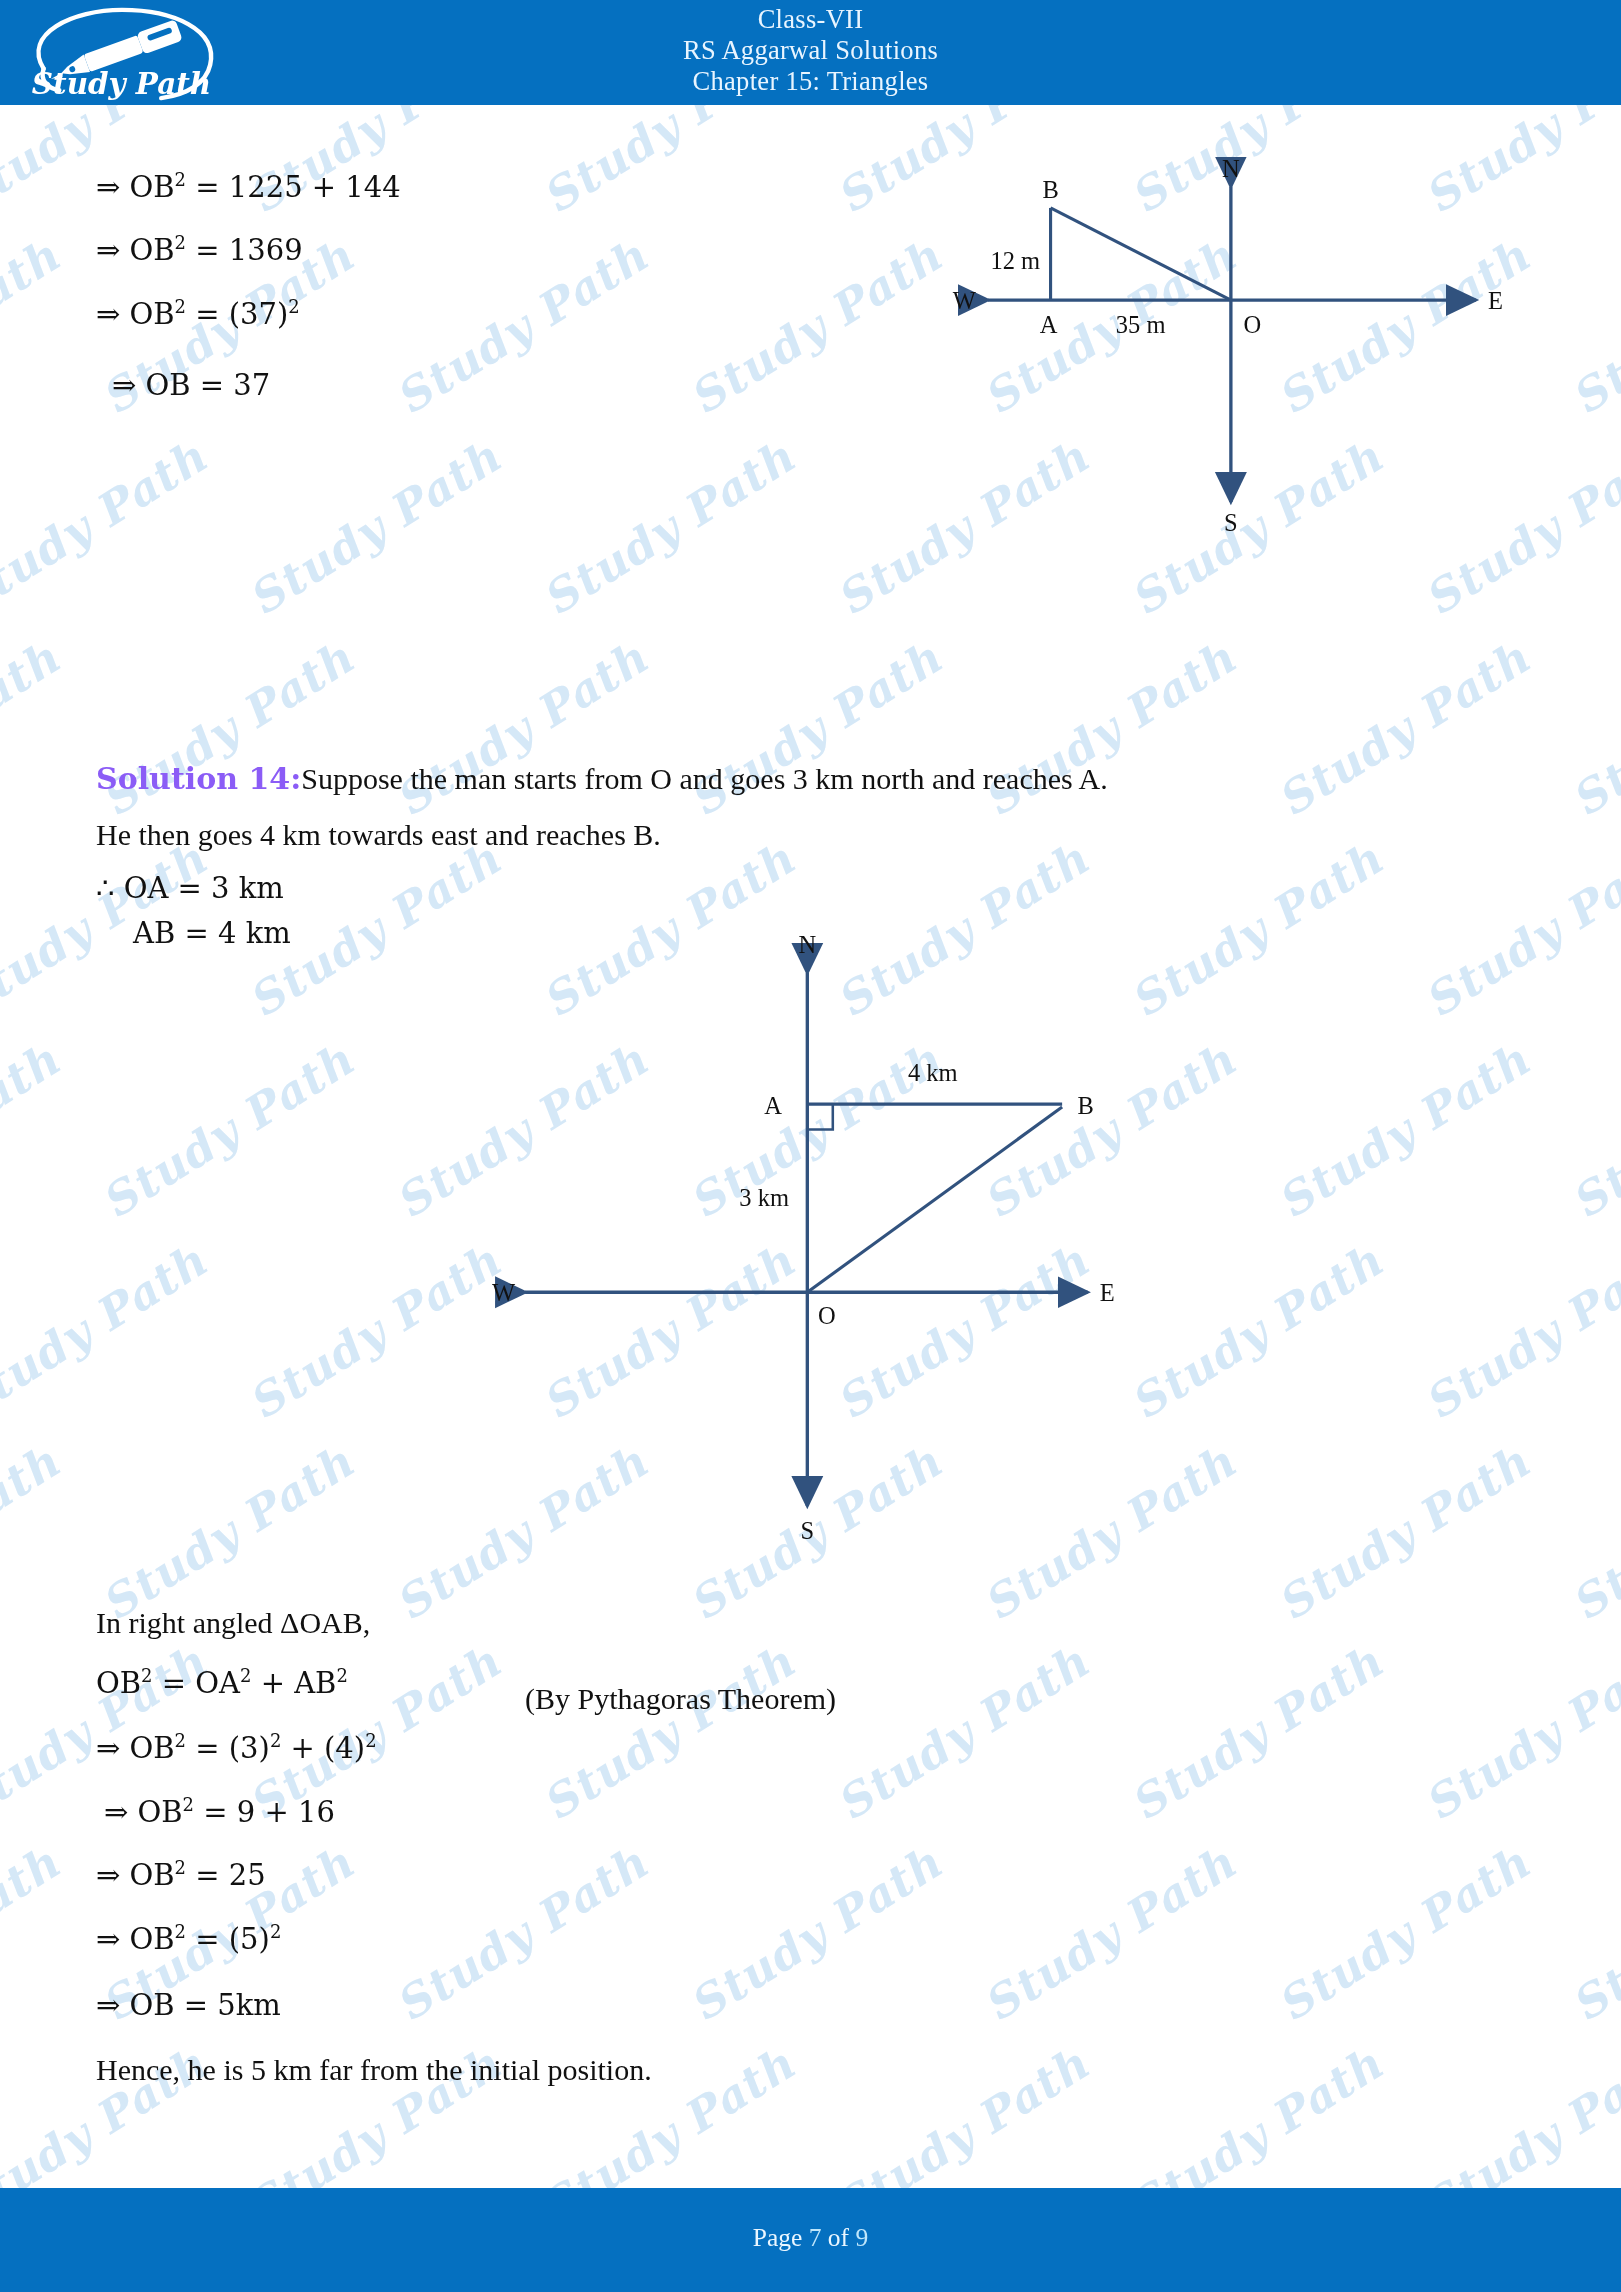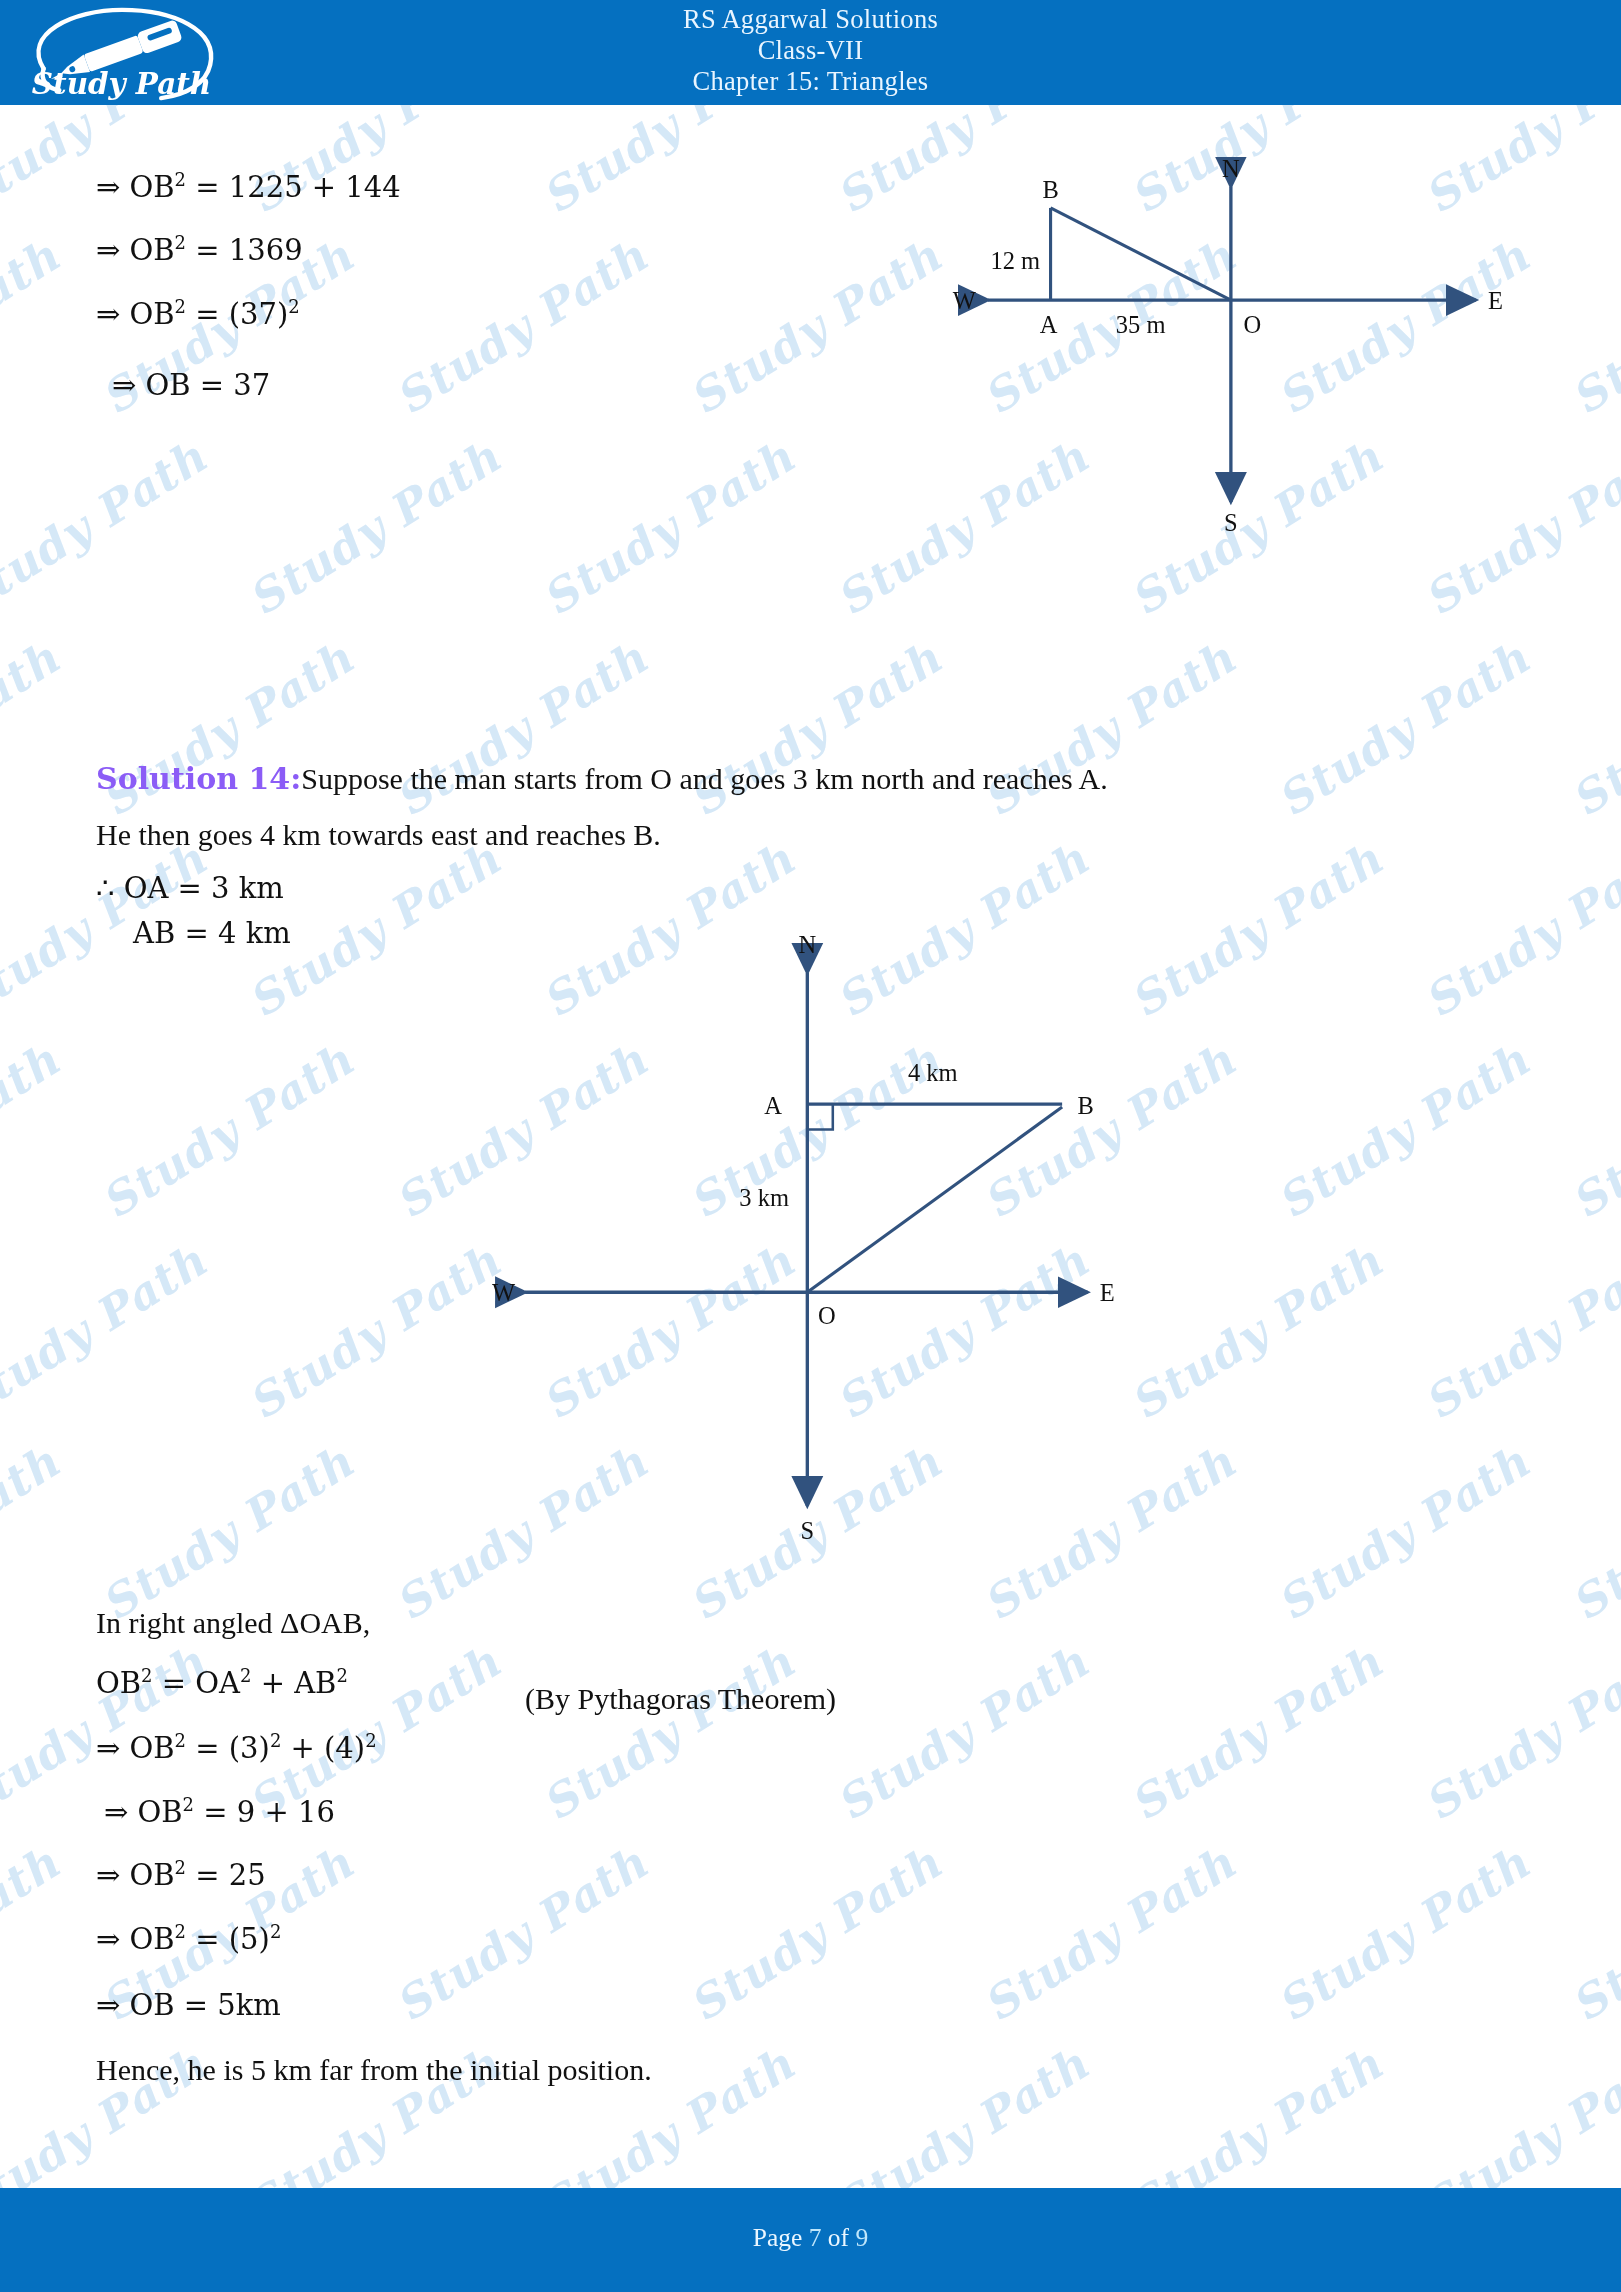--- a/index.html
+++ b/index.html
@@ -227,22 +227,22 @@
         <rect x="139" y="42" width="26" height="6" rx="3" fill="#0570c0"></rect>
         <path d="M72 38 L52 44 L44 48 L52 52 L72 57 Z" fill="#ffffff"></path>
         <path d="M44 48 L32 50 L44 52 Z" fill="#ffffff"></path>
         <circle cx="56" cy="48" r="3" fill="#0570c0"></circle>
       </g>
 
       <text x="18" y="92" font-family="DejaVu Serif, Liberation Serif, serif" font-style="italic" font-weight="700" font-size="30" fill="#ffffff">Study Path</text>
     </svg>
   </div>
   <div class="header-titles">
+    <div>Class-VII</div>
     <div>RS Aggarwal Solutions</div>
-    <div>Class-VII</div>
     <div>Chapter 15: Triangles</div>
   </div>
 </div>
 
 <div class="content">
 
   <div class="mline" style="left:96px; top:170px;">
     <span>⇒ OB</span><sup>2</sup><span> = 1225 + 144</span>
   </div>
 

